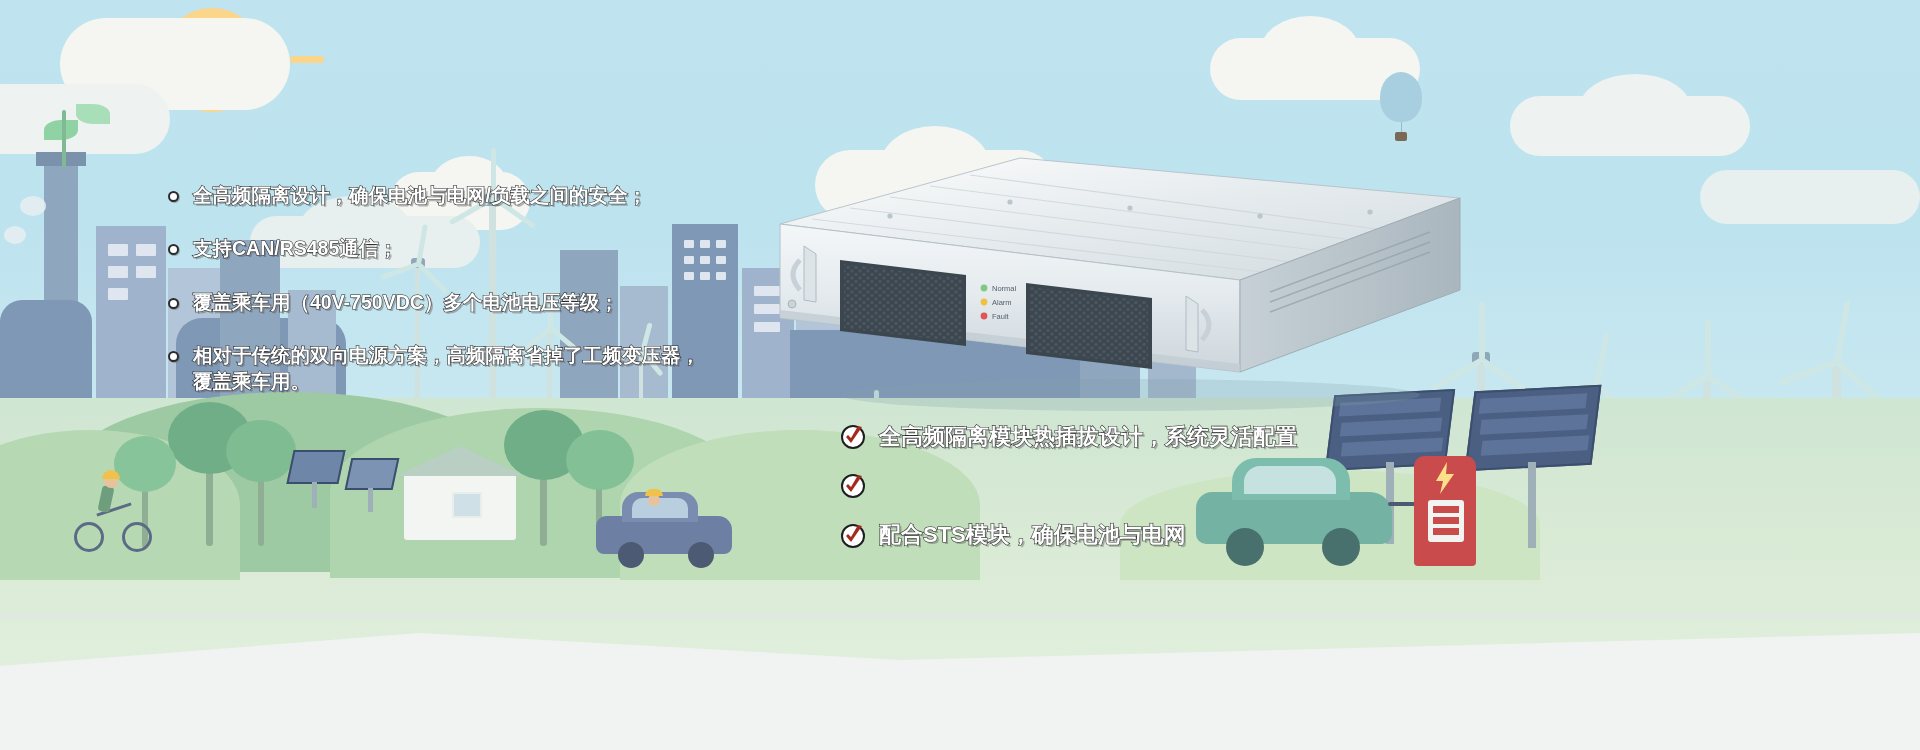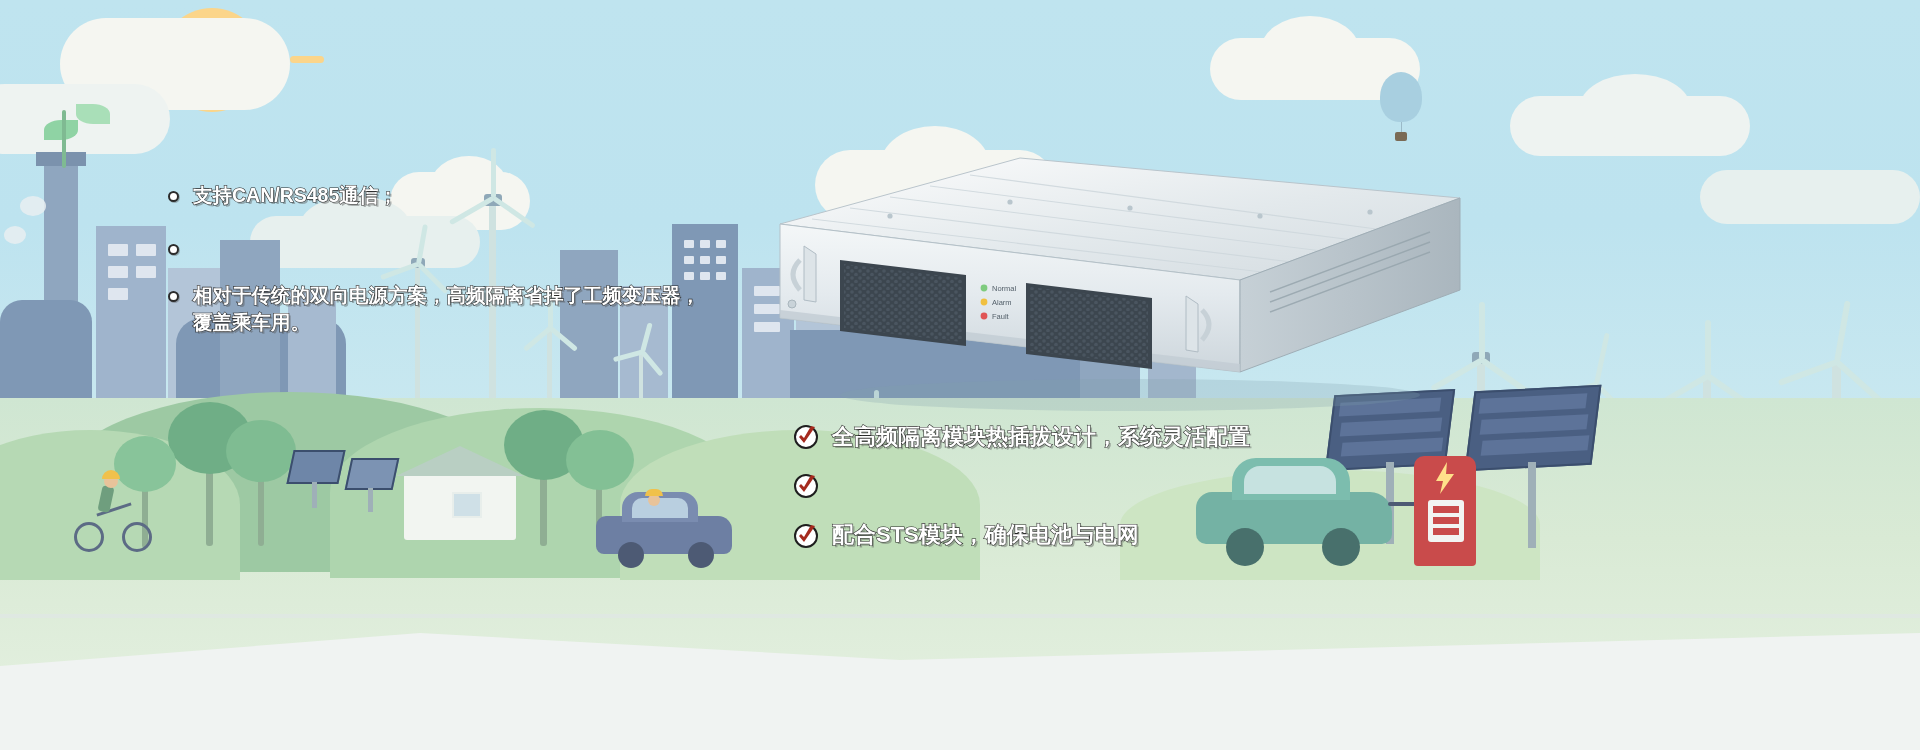--- a/index.html
+++ b/index.html
@@ -81,21 +81,21 @@
   }
   .btxt {
     font-size:19.5px; font-weight:bold; color:#ffffff; line-height:1.35;
     -webkit-text-stroke:1.1px #1e1e1e; paint-order:stroke fill;
     text-shadow:2px 2px 0 rgba(80,80,80,.4);
     white-space:pre-line;
   }
 
   
   .checks {
-    position:absolute; left:793px; top:424px; z-index:45;
+    position:absolute; left:840px; top:424px; z-index:45;
   }
   .chk-row { display:flex; align-items:center; gap:13px; margin-bottom:23px; }
   .chk-ic { width:26px; height:26px; flex:0 0 auto; }
   .ctxt {
     font-size:22px; font-weight:bold; color:#ffffff; line-height:1.2;
     -webkit-text-stroke:1.1px #1e1e1e; paint-order:stroke fill;
     text-shadow:2px 2px 0 rgba(80,80,80,.4);
     white-space:nowrap;
   }
 
@@ -409,24 +409,29 @@
         <line x1="500" y1="152" x2="660" y2="92"></line>
         <line x1="500" y1="162" x2="660" y2="102"></line>
       </g>
     </svg>
   </div>
 
 
   <div class="bullets">
     <div class="bullet">
       <span class="dot"></span>
-      <span class="btxt">支持CAN/RS485通信；</span>
+      <span class="btxt">全高频隔离设计，确保电池与电网/负载之间的安全；</span>
     </div>
     <div class="bullet">
       <span class="dot"></span>
+      <span class="btxt">支持CAN/RS485通信；</span>
+    </div>
+    <div class="bullet">
+      <span class="dot"></span>
+      <span class="btxt">覆盖乘车用（40V-750VDC）多个电池电压等级；</span>
     </div>
     <div class="bullet">
       <span class="dot"></span>
       <span class="btxt">相对于传统的双向电源方案，高频隔离省掉了工频变压器，
 覆盖乘车用。</span>
     </div>
   </div>
 
   <div class="checks">
     <div class="chk-row">

